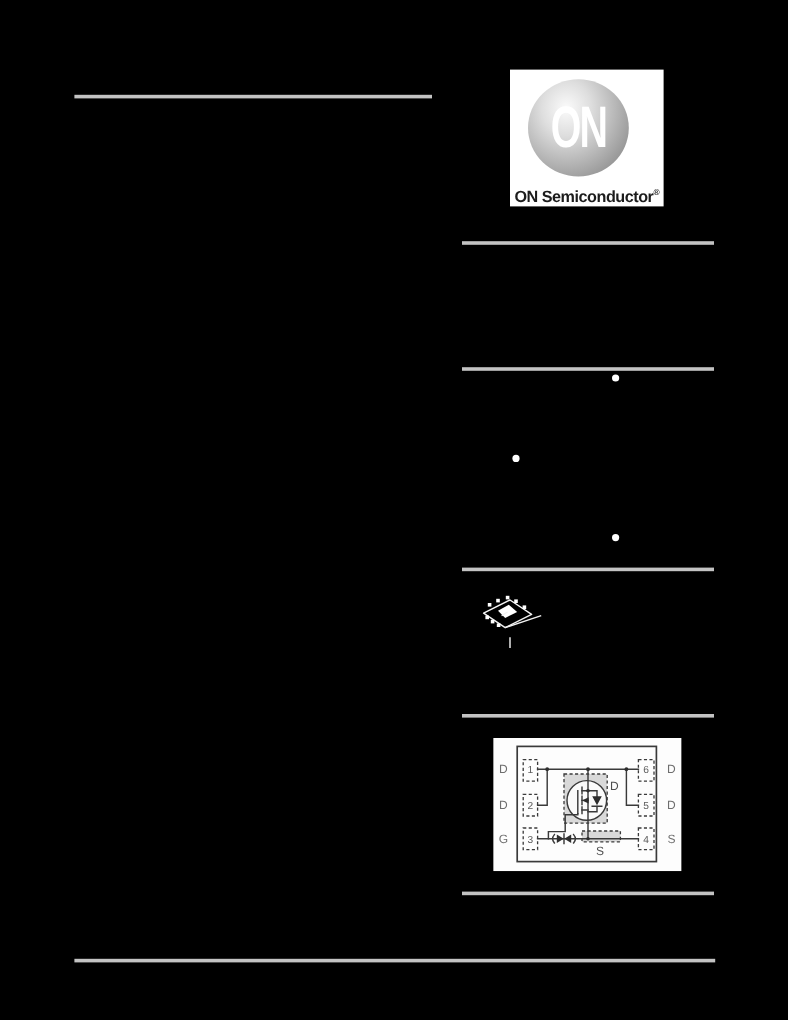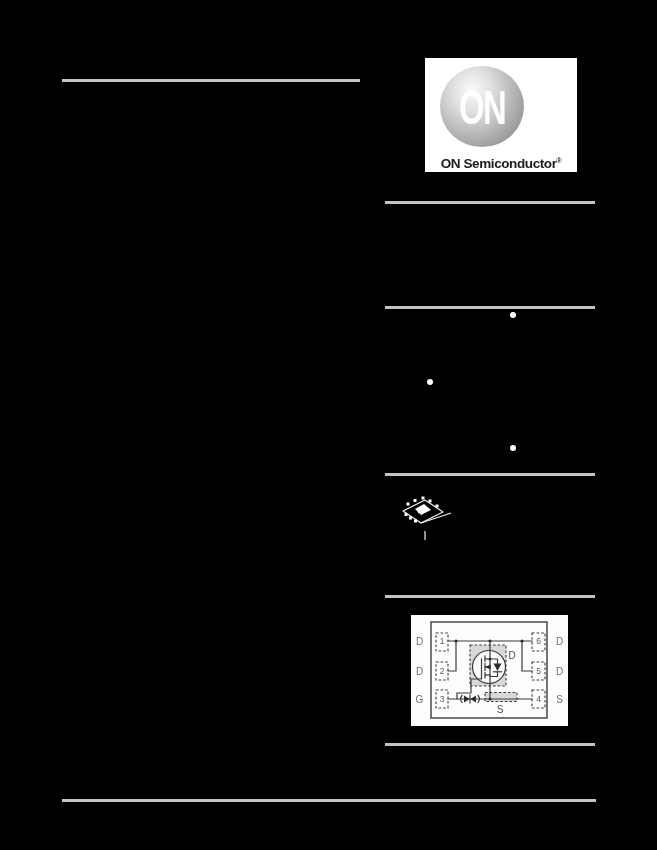--- a/index.html
+++ b/index.html
@@ -11,21 +11,21 @@
   .rule-top-left{left:62px;top:79px;width:298px;}
   .rule-r1{left:385px;top:201px;width:210px;}
   .rule-r2{left:385px;top:306px;width:210px;}
   .rule-r3{left:385px;top:473px;width:210px;}
   .rule-r4{left:385px;top:595px;width:210px;}
   .rule-r5{left:385px;top:743px;width:210px;}
   .rule-bottom{left:62px;top:799px;width:534px;}
 
   
   .logo-box{
-    position:absolute;left:425px;top:58px;width:152px;height:114px;
+    position:absolute;left:425px;top:58px;width:128px;height:114px;
     background:#ffffff;
   }
   .logo-sphere{
     position:absolute;left:15px;top:8px;width:84px;height:81px;border-radius:50%;
     background:radial-gradient(ellipse at 38% 30%, #fbfbfb 0%, #dedede 28%, #b4b4b4 58%, #929292 82%, #868686 100%);
     display:flex;align-items:center;justify-content:center;
   }
   .logo-on{
     color:#fff;font-weight:bold;font-size:40px;letter-spacing:-2px;
     transform:scale(0.82,1.22);line-height:1;

